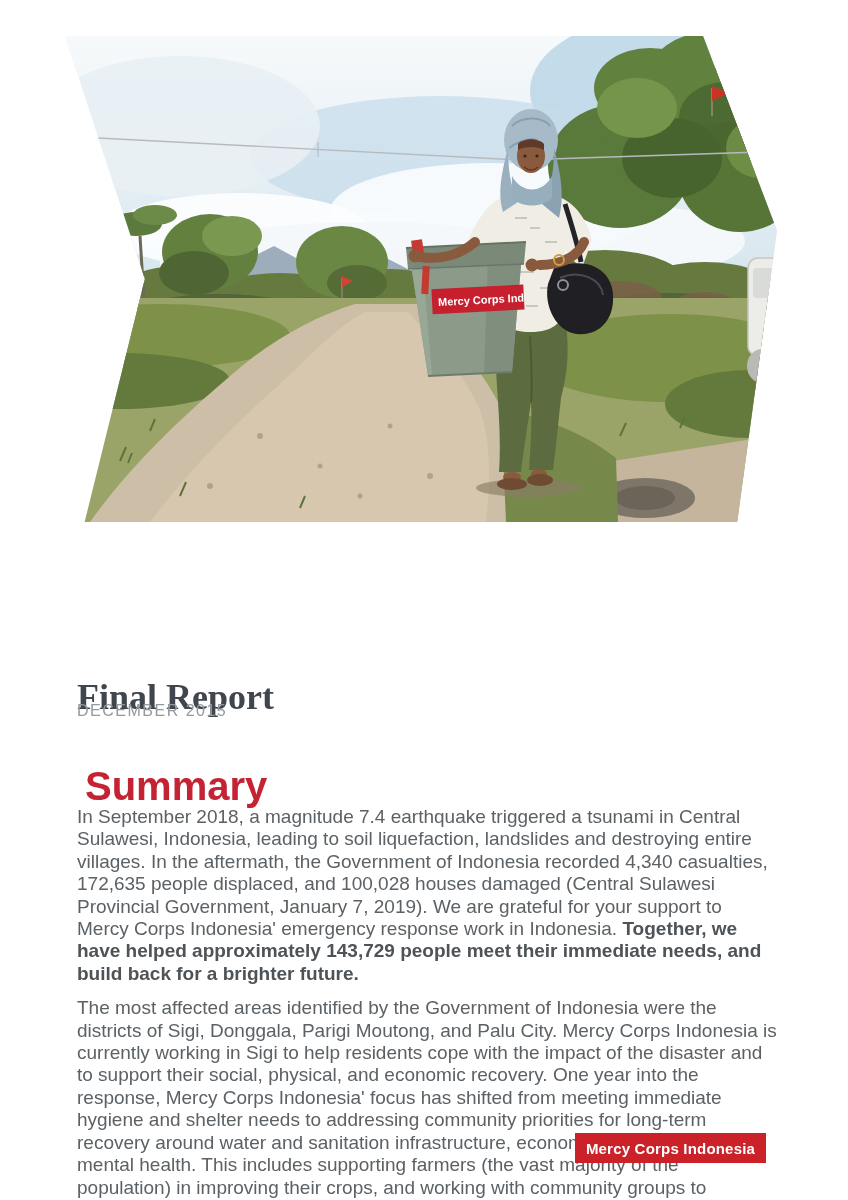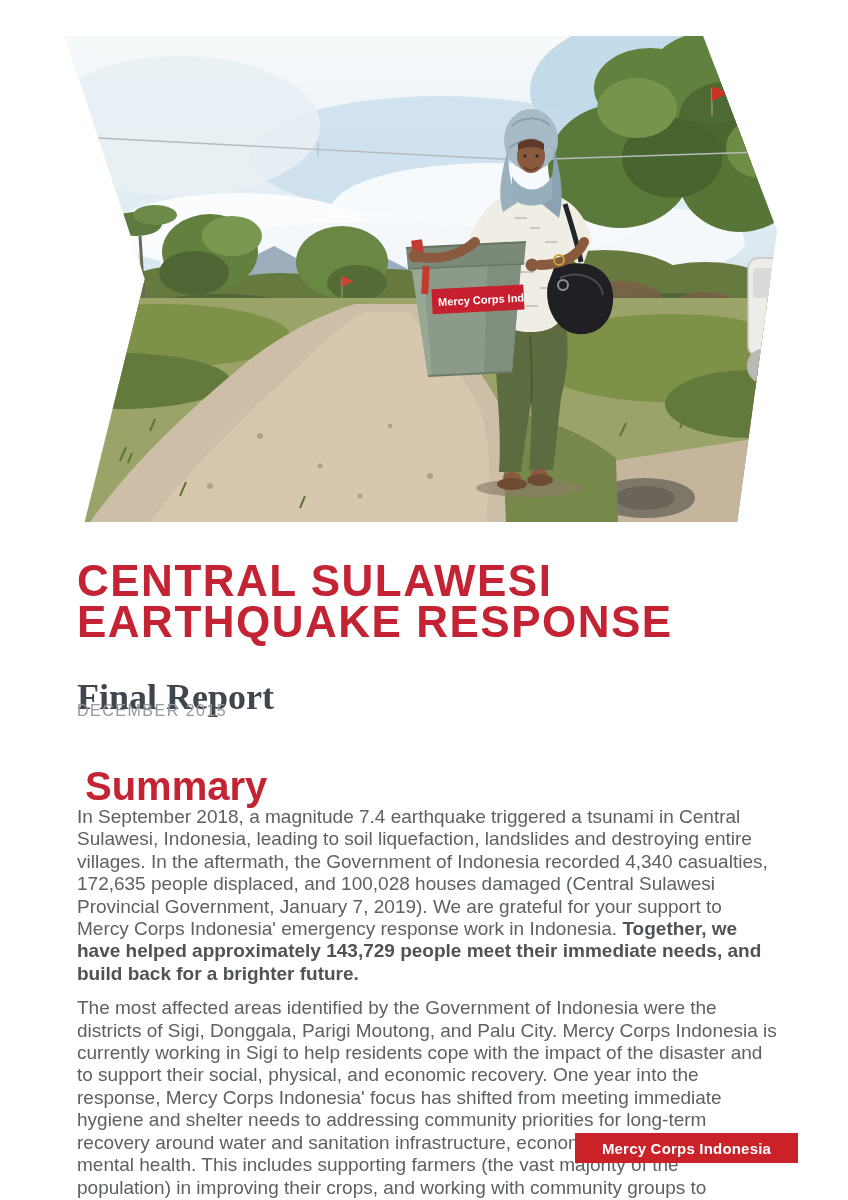--- a/index.html
+++ b/index.html
@@ -35,21 +35,21 @@
     font-size:40px;line-height:44px;font-weight:bold;color:#c32332;
   }
   .body-text{
     position:absolute;left:77px;top:806px;width:700px;
     font-size:19px;line-height:22.4px;color:#5b6165;text-align:left;
   }
   .body-text p{margin:0 0 12px 0;}
   .body-text strong{color:#4e5357;}
   
   .badge{
-    position:absolute;left:575px;top:1133px;width:223px;height:30px;
+    position:absolute;left:575px;top:1133px;width:191px;height:30px;
     background:#cb2129;color:#ffffff;font-weight:bold;font-size:15px;
     display:flex;align-items:center;justify-content:center;letter-spacing:0.2px;
   }
 </style>
 </head>
 <body>
 
 <div class="page">
 
   <div class="hero">
@@ -221,21 +221,20 @@
 
         <path d="M415,206 C400,219 380,224 360,221" stroke="#8a5a3f" stroke-width="10" stroke-linecap="round" fill="none"></path>
         <circle cx="355" cy="220" r="6.5" fill="#8a5a3f"></circle>
         <path d="M524,206 C518,221 500,229 480,229" stroke="#8a5a3f" stroke-width="10" stroke-linecap="round" fill="none"></path>
         <circle cx="472" cy="229" r="6.5" fill="#8a5a3f"></circle>
         <circle cx="499" cy="224" r="5" stroke="#c9a23a" stroke-width="2" fill="none"></circle>
       </g>
     </svg>
   </div>
 
-  <h1 class="title"><span>CENTRAL SULAWESI</span><br><span>EARTHQUAKE RESPONSE</span></h1>
 
   <div class="subtitle">Final Report</div>
   <div class="date">DECEMBER 2015</div>
 
   <h2 class="summary-h">Summary</h2>
   <div class="body-text">
     <p><span>In September 2018, a magnitude 7.4 earthquake triggered a tsunami in Central Sulawesi, Indonesia, leading to soil liquefaction, landslides and destroying entire villages. In the aftermath, the Government of Indonesia recorded 4,340 casualties, 172,635 people displaced, and 100,028 houses damaged (Central Sulawesi Provincial Government, January 7, 2019). We are grateful for your support to Mercy Corps Indonesia' emergency response work in Indonesia. </span><strong>Together, we have helped approximately 143,729 people meet their immediate needs, and build back for a brighter future.</strong></p>
     <p>The most affected areas identified by the Government of Indonesia were the districts of Sigi, Donggala, Parigi Moutong, and Palu City. Mercy Corps Indonesia is currently working in Sigi to help residents cope with the impact of the disaster and to support their social, physical, and economic recovery. One year into the response, Mercy Corps Indonesia' focus has shifted from meeting immediate hygiene and shelter needs to addressing community priorities for long-term recovery around water and sanitation infrastructure, economic recovery, and mental health. This includes supporting farmers (the vast majority of the population) in improving their crops, and working with community groups to improve their capacity to lead long-term water and sanitation projects.</p>
   </div>
 

